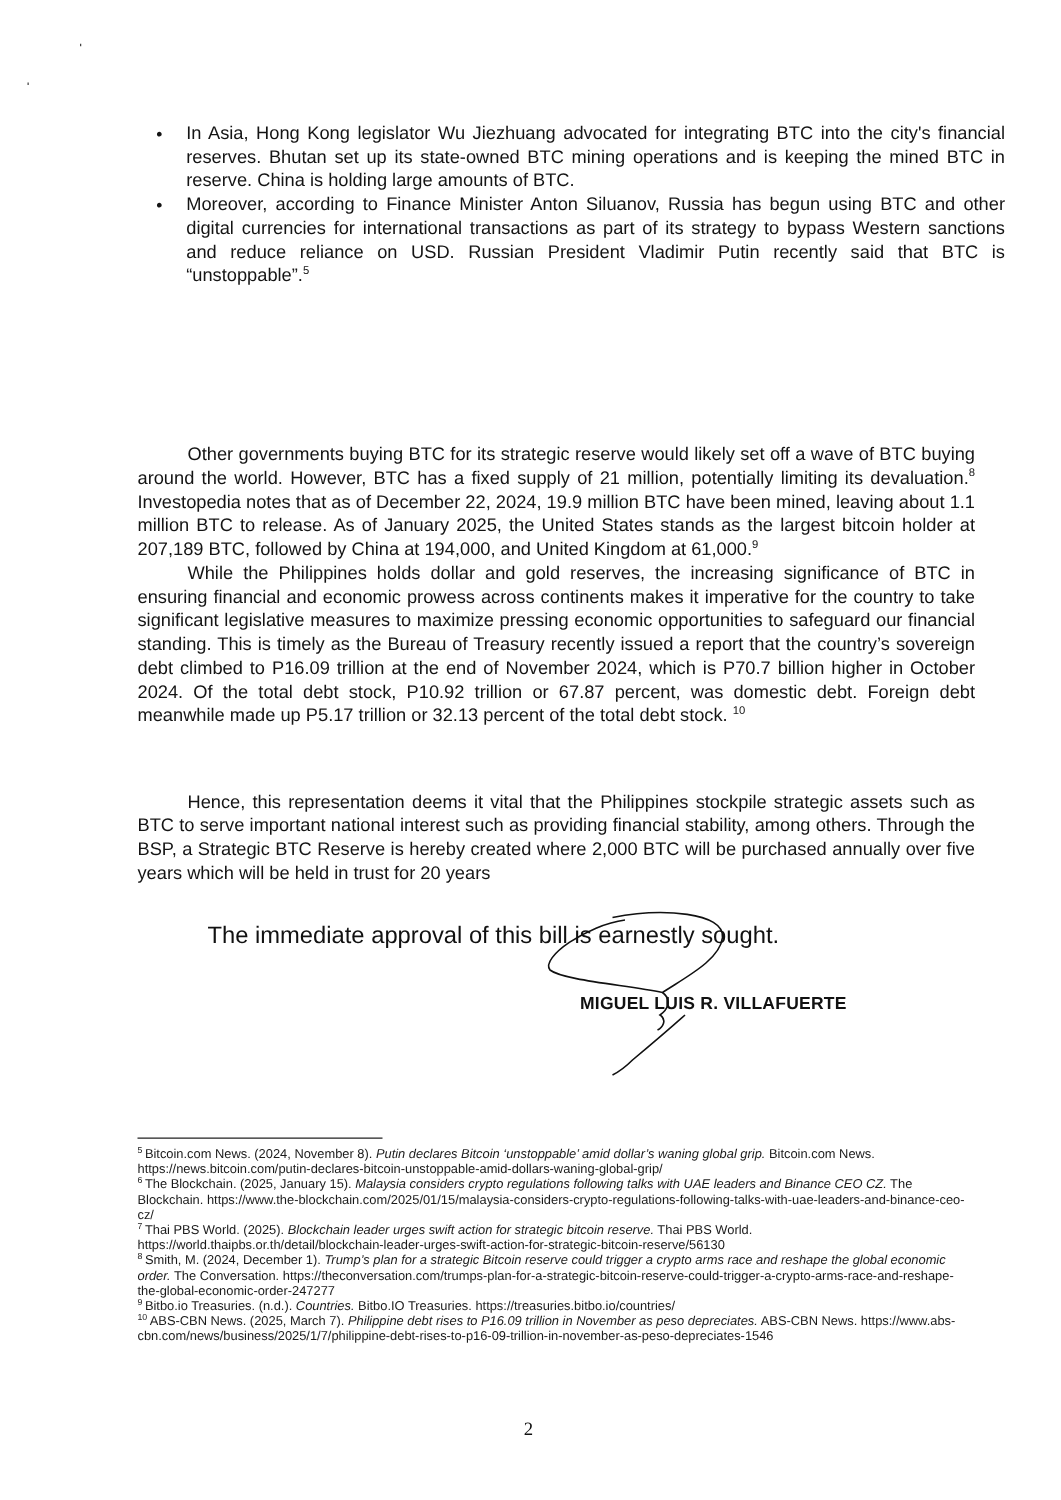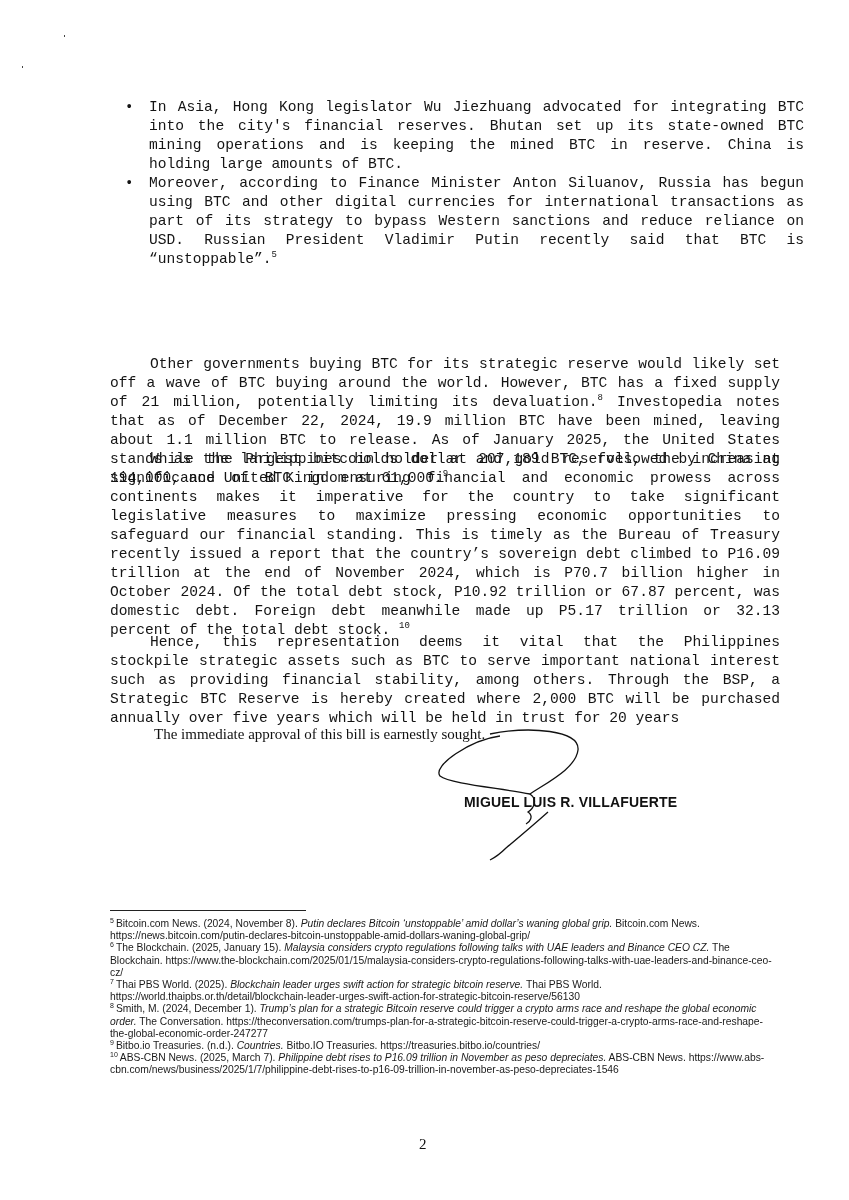--- a/index.html
+++ b/index.html
@@ -1,27 +1,27 @@
 <!DOCTYPE html>
 <html><head>
 <meta charset="utf-8">
 <style>
   html, body { margin: 0; padding: 0; background: #ffffff; }
   body { width: 849px; height: 1200px; position: relative; overflow: hidden; color: #111; }
   .page { position: absolute; left: 0; top: 0; width: 849px; height: 1200px; background: #fff; }
   .speck { position: absolute; width: 1px; height: 2px; background: #444; }
-  .body-text { font-family: Liberation Mono, monospace; font-size: 14.6px; line-height: 19px; text-align: justify; color: #141414; }
+  .body-text { font-family: Liberation Sans, sans-serif; font-size: 14.6px; line-height: 19px; text-align: justify; color: #141414; }
   ul.bullets { position: absolute; left: 125px; top: 98px; width: 655px; margin: 0; padding: 0 0 0 24px; list-style: none; }
   ul.bullets li { position: relative; margin: 0; }
   ul.bullets li::before { content: "\2022"; position: absolute; left: -24px; top: 0; font-size: 14px; }
   .para { position: absolute; left: 110px; width: 670px; margin: 0; text-indent: 40px; }
   #p1 { top: 355px; }
   #p2 { top: 450px; }
   #p3 { top: 633px; }
-  #closing { position: absolute; left: 150px; top: 722px; margin: 4px; font-family: Liberation Serif, serif; font-size: 15px; }
+  #closing { position: absolute; left: 150px; top: 722px; margin: 16px; font-family: Liberation Sans, sans-serif; font-size: 19px; }
   #signer { position: absolute; left: 464px; top: 794px; font-family: "Liberation Sans", sans-serif; font-weight: bold; font-size: 14px; letter-spacing: 0.2px; }
   #signature { position: absolute; left: 430px; top: 720px; width: 170px; height: 150px; }
   sup { font-size: 9px; line-height: 0; vertical-align: 6px; }
   #fn-rule { position: absolute; left: 110px; top: 910px; width: 196px; height: 1px; background: #222; }
   .footnotes { position: absolute; left: 110px; top: 918px; width: 670px; font-family: "Liberation Sans", sans-serif; font-size: 10.3px; line-height: 12.2px; color: #1a1a1a; }
   .footnotes p { margin: 0; }
   .footnotes i { }
   .fn-num { font-size: 7px; vertical-align: 4px; line-height: 0; margin-right: 2px; }
   #page-number { position: absolute; left: 419px; top: 1136px; font-family: "Liberation Serif", serif; font-size: 15px; }
 </style>

